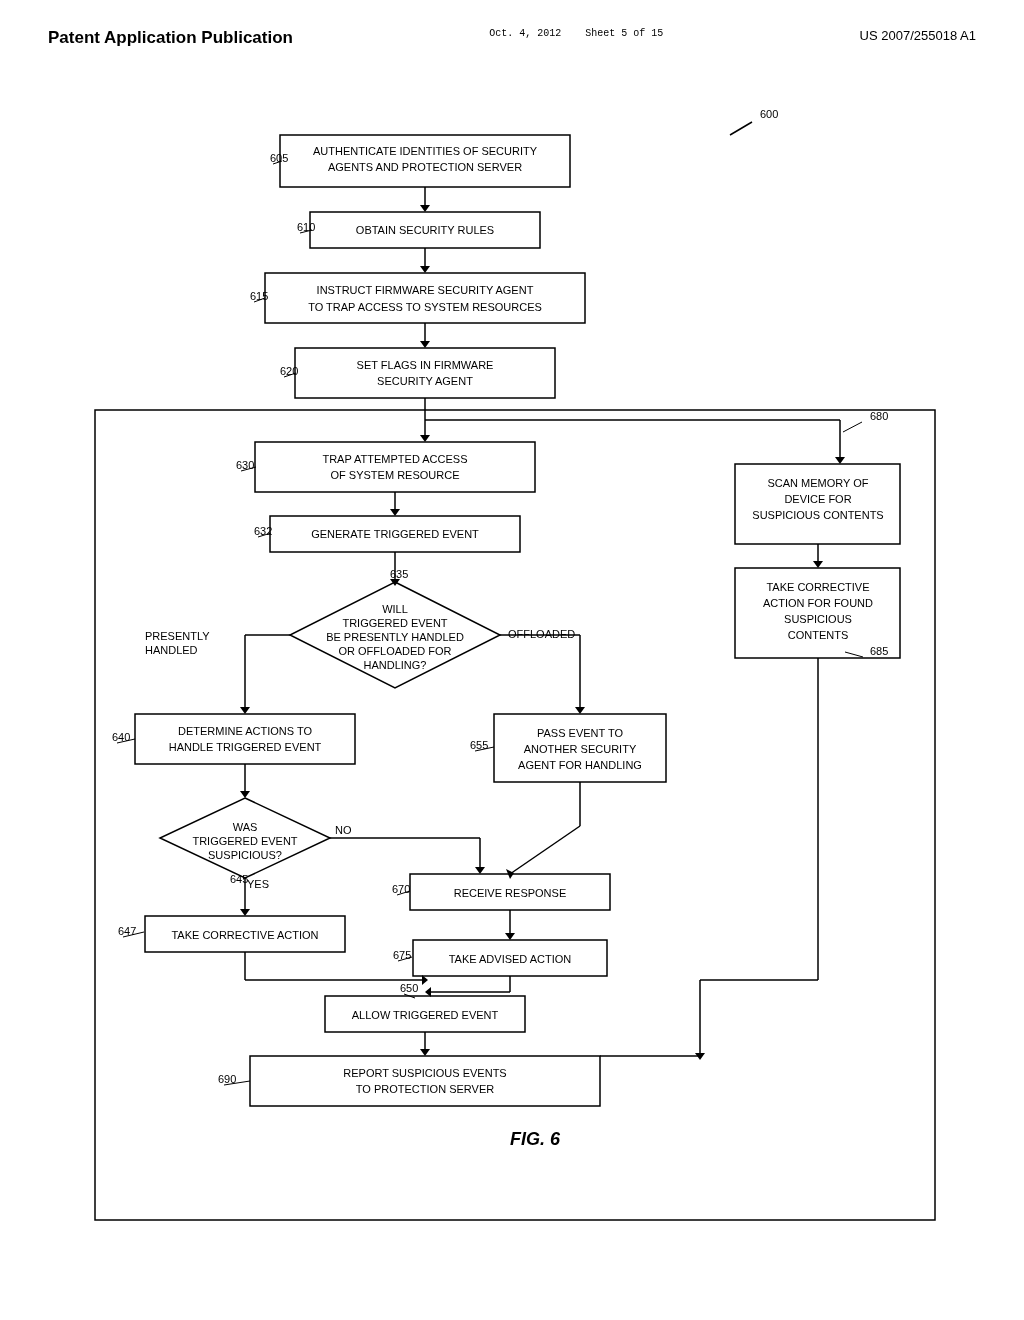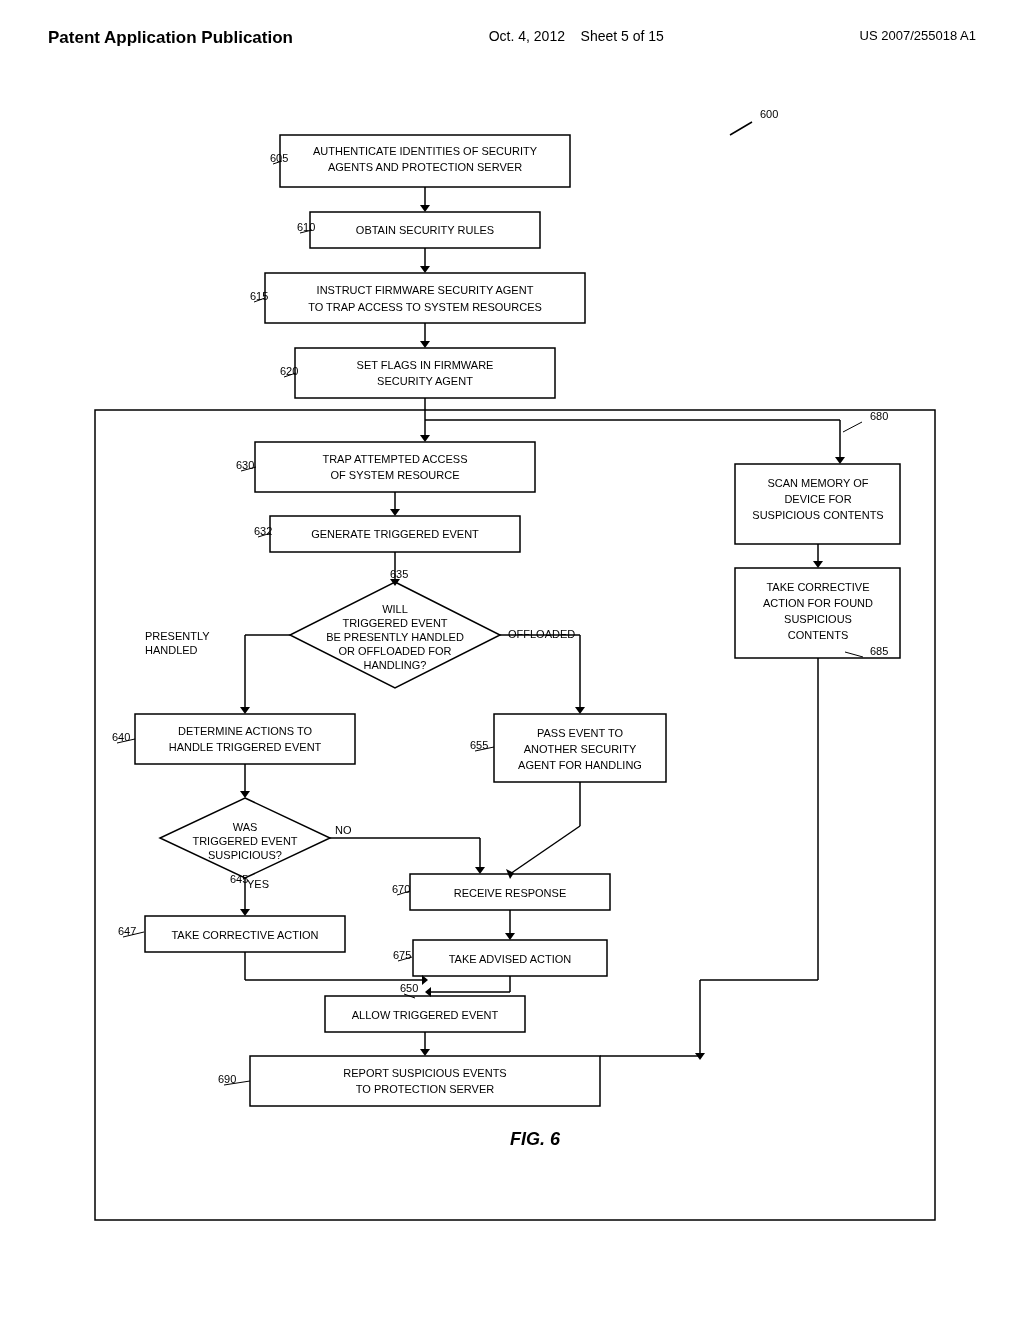--- a/index.html
+++ b/index.html
@@ -18,23 +18,24 @@
       justify-content: space-between;
       align-items: flex-start;
       padding: 28px 48px 0 48px;
     }
     .header-left {
       font-size: 17px;
       font-weight: bold;
       color: #000;
     }
     .header-center {
-      font-size: 14px;
+      font-size: 10px;
       color: #000;
       text-align: center;
+      font-family: Liberation Mono, monospace;
     }
     .header-right {
       font-size: 13px;
       color: #000;
       text-align: right;
     }
 
     
     .diagram {
       position: absolute;

